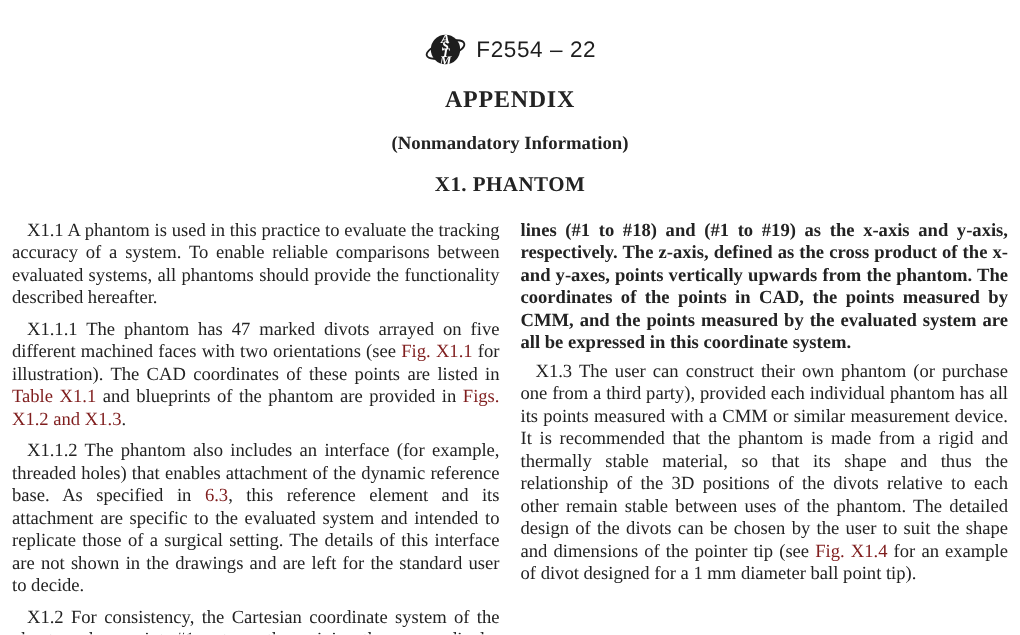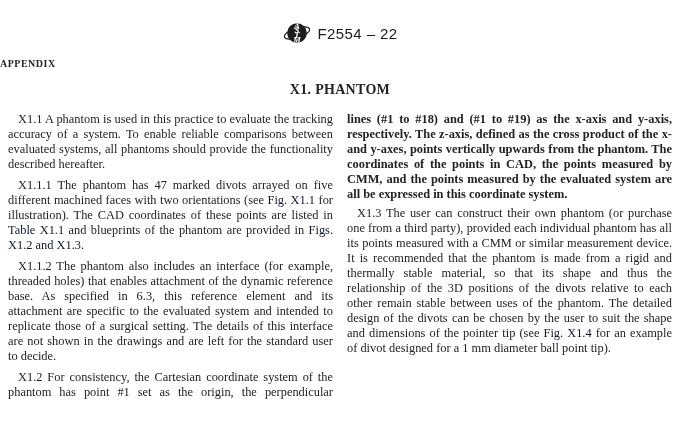--- a/index.html
+++ b/index.html
@@ -21,22 +21,23 @@
   }
   .logo { display: block; }
   .designation {
     font-family: "Liberation Sans", sans-serif;
     font-weight: normal;
     font-size: 15px;
     letter-spacing: 0.4px;
     color: #1d1d1d;
   }
   .h-appendix {
+    text-align: center;
     font-weight: bold;
-    font-size: 10px;
+    font-size: 16px;
     letter-spacing: 0.5px;
     margin-top: 11px;
   }
   .h-nonmand {
     text-align: center;
     font-weight: bold;
     font-size: 12.5px;
     margin-top: 12px;
   }
   .h-section {
@@ -61,21 +62,21 @@
   }
   .col p {
     margin: 6px 0 0 0;
     padding: 0;
     text-indent: 10px;
   }
   .col p:first-child { margin-top: 0; }
   .col p.no-indent { text-indent: 0; font-weight: bold; }
   .col p.gap-before { margin-top: 4px; }
   .col p.justify-last { text-align-last: justify; }
-  .ref { color: #0f172a; cursor: pointer; }
+  .ref { color: #7f1d1d; cursor: pointer; }
 </style>
 </head>
 <body>
 
 <div class="page">
 
   <div class="header">
     <svg class="logo" width="28" height="28" viewBox="0 0 32 32" aria-hidden="true">
       <defs>
         <clipPath id="logoclip">
@@ -89,20 +90,21 @@
         <text x="16" y="16.5">S</text>
         <text x="16" y="22">T</text>
         <text x="16" y="27.5">M</text>
       </g>
     </svg>
     <span class="designation">F2554 – 22</span>
   </div>
 
   <div class="h-appendix">APPENDIX</div>
 
+  <div class="h-nonmand">(Nonmandatory Information)</div>
 
   <div class="h-section">X1. PHANTOM</div>
 
   <div class="columns">
     <div class="col">
         <p><span>X1.1 A phantom is used in this practice to evaluate the tracking accuracy of a system. To enable reliable comparisons between evaluated systems, all phantoms should provide the functionality described hereafter.</span></p>
         <p><span>X1.1.1 The phantom has 47 marked divots arrayed on five different machined faces with two orientations (see </span><span class="ref">Fig. X1.1</span><span> for illustration). The CAD coordinates of these points are listed in </span><span class="ref">Table X1.1</span><span> and blueprints of the phantom are provided in </span><span class="ref">Figs. X1.2 and X1.3</span><span>.</span></p>
         <p><span>X1.1.2 The phantom also includes an interface (for example, threaded holes) that enables attachment of the dynamic reference base. As specified in </span><span class="ref">6.3</span><span>, this reference element and its attachment are specific to the evaluated system and intended to replicate those of a surgical setting. The details of this interface are not shown in the drawings and are left for the standard user to decide.</span></p>
         <p class="justify-last"><span>X1.2 For consistency, the Cartesian coordinate system of the phantom has point #1 set as the origin, the perpendicular</span></p>
       </div>

